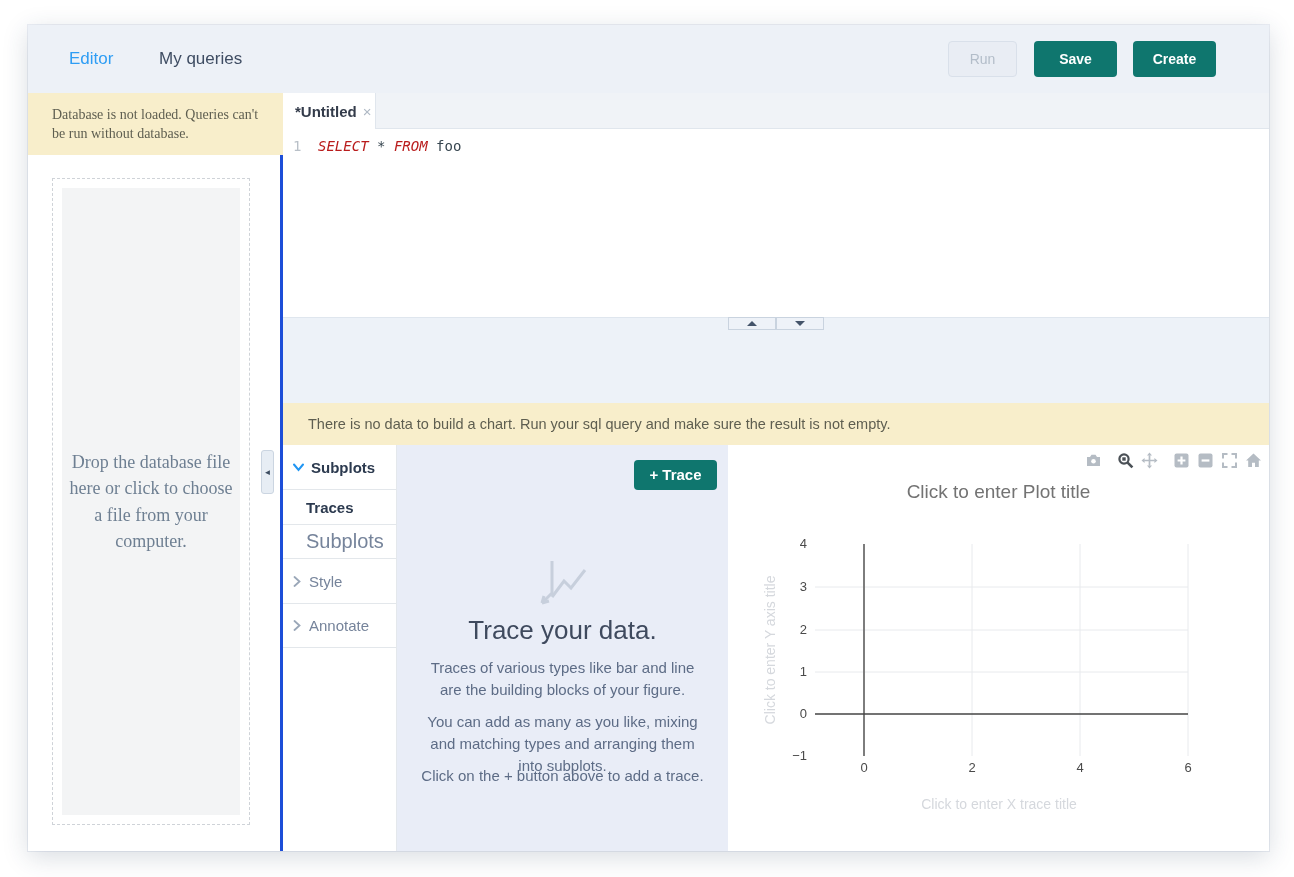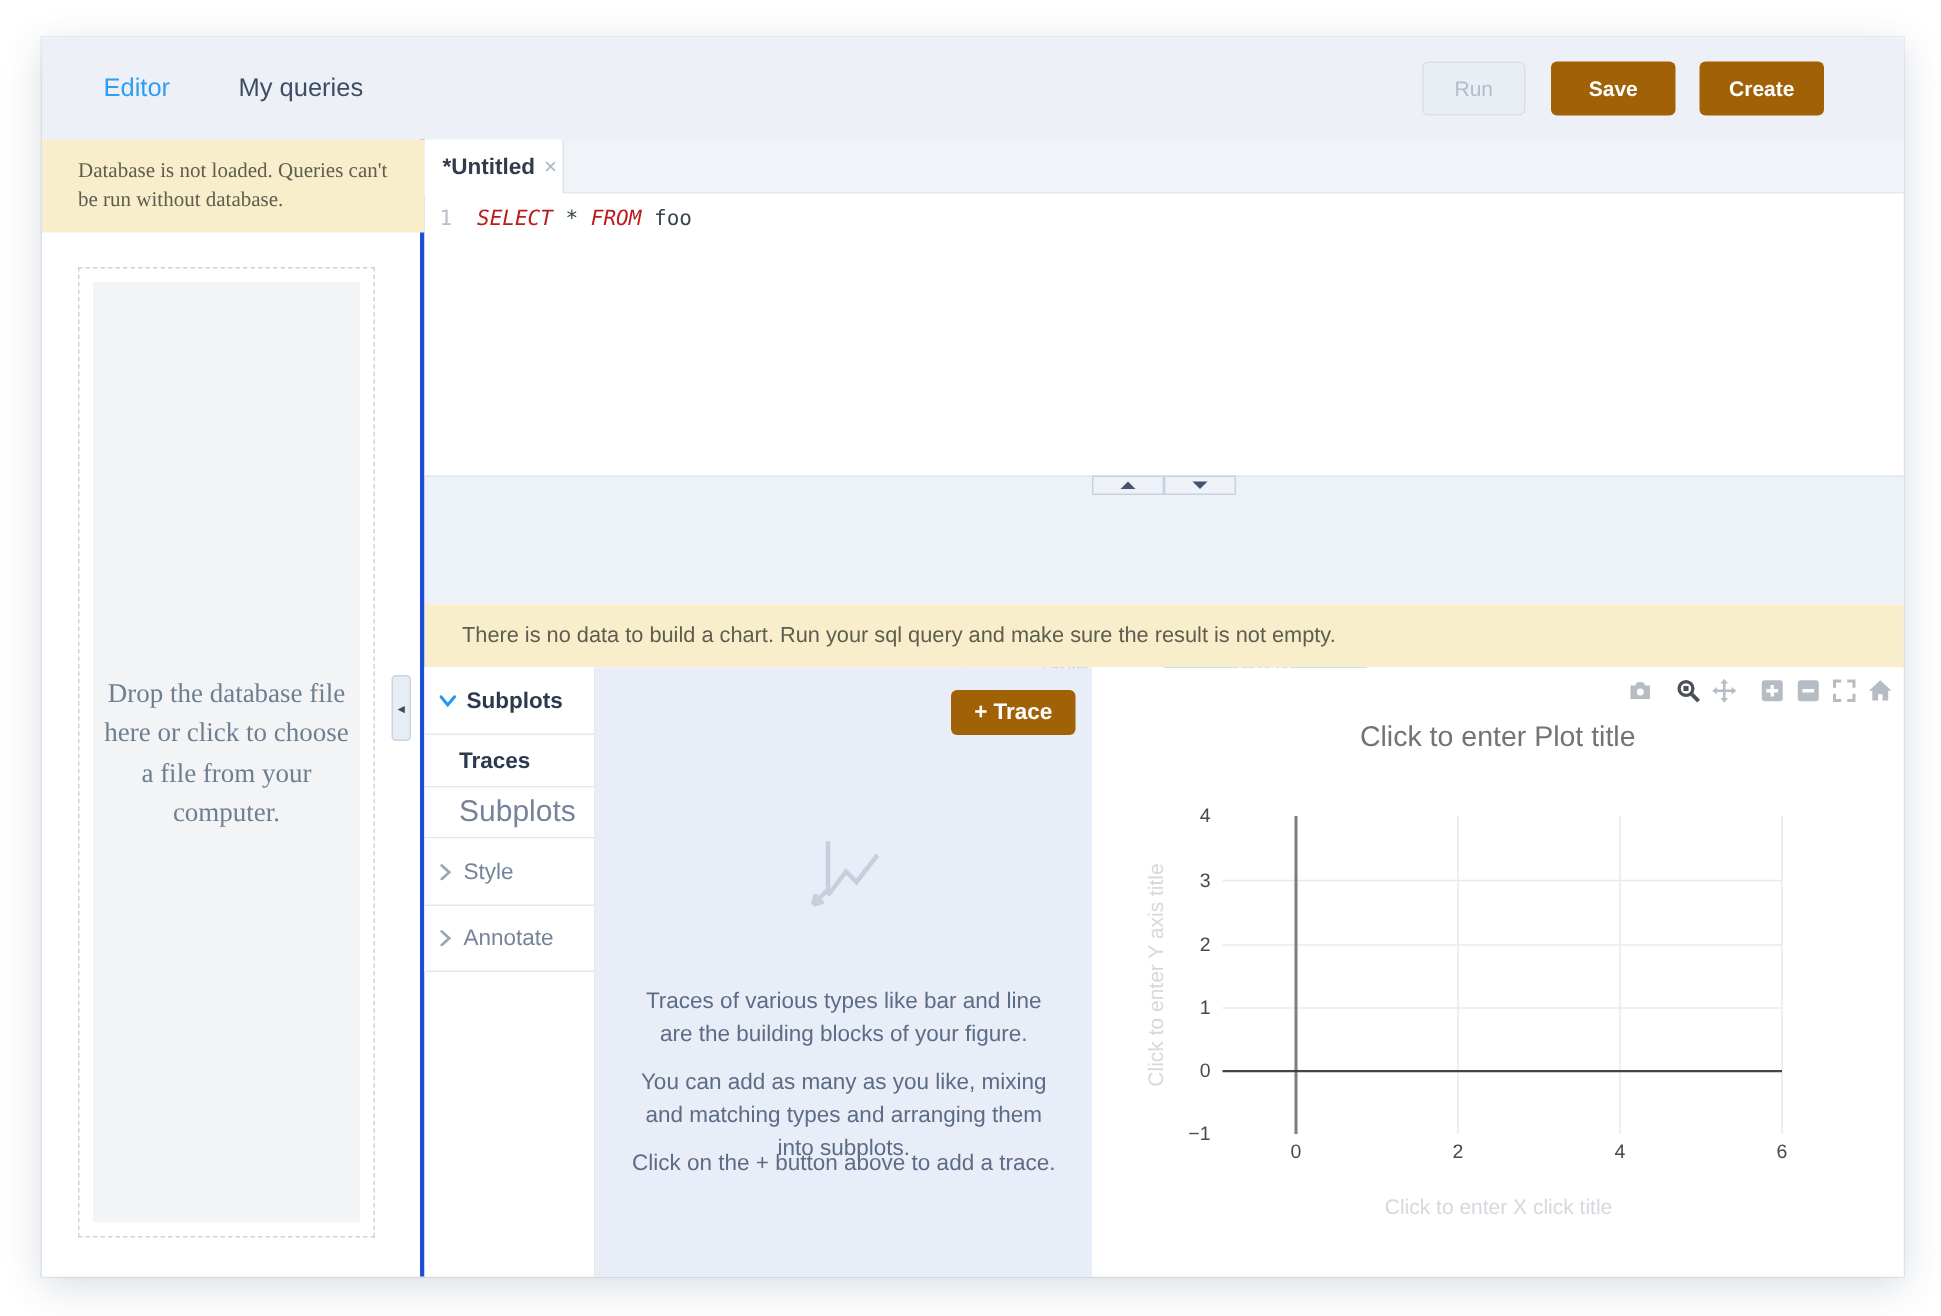--- a/index.html
+++ b/index.html
@@ -6,21 +6,21 @@
     font-family:"Liberation Sans","DejaVu Sans",sans-serif;-webkit-font-smoothing:antialiased;}
   .abs{position:absolute;}
   #app{position:absolute;left:28px;top:25px;width:1241px;height:826px;background:#fff;
     box-shadow:0 6px 24px rgba(40,60,90,.18),0 0 0 1px rgba(200,210,225,.35);}
   
   .hdr{left:0;top:0;width:1241px;height:68px;background:#edf1f7;border-bottom:1px solid #e0e7f0;}
   .nav{top:24px;font-size:17px;cursor:pointer;}
   .nav-active{color:#2e9df4;}
   .nav-idle{color:#3f4d63;}
   .btn{border-radius:4px;font-size:14px;text-align:center;line-height:36px;height:36px;cursor:pointer;}
-  .btn-blue{background:#a16207;color:#fff;font-weight:700;text-align:center;}
+  .btn-blue{background:#0f766e;color:#fff;font-weight:700;text-align:center;}
   .btn-disabled{background:#e9edf4;color:#b3bdc9;border:1px solid #d9e0ea;box-sizing:border-box;line-height:34px;cursor:default;}
   
   .sidebar{left:0;top:68px;width:255px;height:758px;background:#fff;border-right:3px solid #1d4ed8;box-sizing:border-box;font-family:Liberation Serif, serif;}
   .side-warn{left:0;top:0;width:255px;height:62px;background:#f8eecb;color:#5e5e50;font-size:14px;
     line-height:1.35;padding:13px 24px;box-sizing:border-box;}
   .dropzone{left:24px;top:85px;width:198px;height:647px;border:1px dashed #cfd3d8;box-sizing:border-box;
     display:flex;align-items:center;justify-content:center;cursor:pointer;}
   .dropzone-fill{position:absolute;left:9px;top:9px;right:9px;bottom:9px;background:#f3f4f5;}
   .dropzone-text{position:relative;width:170px;text-align:center;color:#6e7f92;font-size:18px;line-height:1.45;}
   .collapse-handle{left:233px;top:425px;width:13px;height:44px;background:#e7edf4;border:1px solid #cbd5e1;
@@ -157,20 +157,21 @@
         </div>
       </div>
 
       <div class="abs trace-panel">
         <div class="abs btn btn-blue add-trace">+ Trace</div>
         <svg class="abs trace-icon" width="50" height="50" viewBox="0 0 50 50">
           <path d="M14 4 V36 L4 46" stroke="#c7cfdc" stroke-width="3" fill="none"></path>
           <path d="M4 46 L11 44 M4 46 L6 39" stroke="#c7cfdc" stroke-width="3" fill="none"></path>
           <path d="M14 40 L26 24 L33 31 L47 13" stroke="#c7cfdc" stroke-width="3" fill="none"></path>
         </svg>
+        <div class="abs trace-headline">Trace your data.</div>
         <div class="abs trace-p" style="top:212px;">Traces of various types like bar and line are the building blocks of your figure.</div>
         <div class="abs trace-p" style="top:266px;">You can add as many as you like, mixing and matching types and arranging them into subplots.</div>
         <div class="abs trace-p" style="top:320px;">Click on the + button above to add a trace.</div>
       </div>
 
       <div class="abs plot-panel">
         <div class="abs modebar">
           <svg class="mb-icon" viewBox="0 0 17 17">
               <path d="M2 5h3l1.5-2.2h4L12 5h3v9H2z" fill="#b5bcc4"></path>
               <circle cx="8.5" cy="9.3" r="2.3" fill="#fff"></circle>
@@ -218,18 +219,18 @@
         <span class="abs tick ytick" style="top:219px;">1</span>
         <span class="abs tick ytick" style="top:261px;">0</span>
         <span class="abs tick ytick" style="top:303px;">−1</span>
 
         <span class="abs tick xtick" style="left:121px;">0</span>
         <span class="abs tick xtick" style="left:229px;">2</span>
         <span class="abs tick xtick" style="left:337px;">4</span>
         <span class="abs tick xtick" style="left:445px;">6</span>
 
         <div class="abs yaxis-title">Click to enter Y axis title</div>
-        <div class="abs xaxis-title">Click to enter X click title</div>
+        <div class="abs xaxis-title">Click to enter X trace title</div>
       </div>
 
     </div>
   </div>
 </div>
 
 </body></html>

